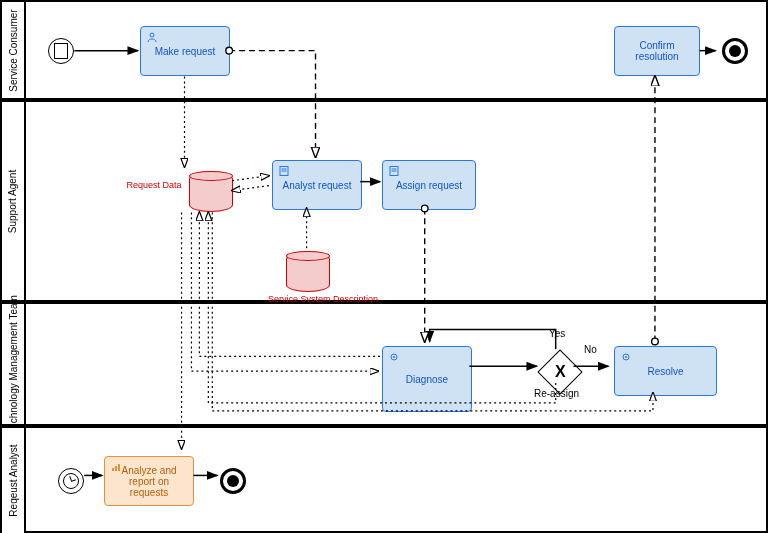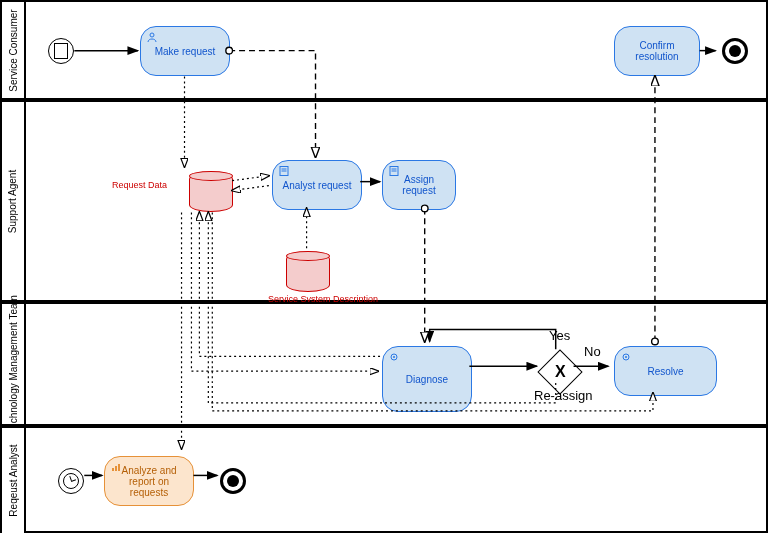--- a/index.html
+++ b/index.html
@@ -2,40 +2,40 @@
 <html><head>
 <meta charset="utf-8">
 <style>
   html,body{margin:0;padding:0;background:#fff;font-family:Arial,Helvetica,sans-serif;font-size:10px;color:#000}
   .pool{position:relative;width:768px;height:533px;border:2px solid #000;box-sizing:border-box}
   .lane{position:absolute;left:0;right:0;border-top:2px solid #000;border-bottom:2px solid #000;box-sizing:border-box}
   .lane:first-child{border-top:none}
   .lane-label{position:absolute;left:0;top:0;bottom:0;width:22px;border-right:2px solid #000;background:#fff;display:flex;align-items:center;justify-content:center}
   .lane-label span{transform:rotate(-90deg);white-space:nowrap;font-size:10px}
   .lane-body{position:absolute;left:22px;right:0;top:0;bottom:0}
-  .task{position:absolute;border:1.5px solid #2B78E4;background:#CFE2F3;border-radius:16px;display:flex;align-items:center;justify-content:center;text-align:center;padding:4px;box-sizing:border-box;font-size:10px;color:#1155cc}
+  .task{position:absolute;border:1.5px solid #2B78E4;background:#CFE2F3;border-radius:4px;display:flex;align-items:center;justify-content:center;text-align:center;padding:4px;box-sizing:border-box;font-size:10px;color:#1155cc}
   .task.orange{border-color:#E69138;background:#FCE5CD;color:#b45f06}
   .icon-user,.icon-form,.icon-gear,.icon-chart{position:absolute;left:5px;top:4px;width:12px;height:12px}
   .data-store{position:absolute;width:44px;height:40px}
   .data-store .cyl{width:100%;height:100%;border:1.5px solid #CC0000;border-radius:50%/18%;background:#F4CCCC;box-sizing:border-box}
   .data-store .top{position:absolute;top:-1px;left:0;width:100%;height:10px;border:1.5px solid #CC0000;border-radius:50%;background:#F4CCCC;box-sizing:border-box}
   .data-label{position:absolute;font-size:9px;color:#CC0000;text-align:center;white-space:nowrap}
   .start-event,.end-event{position:absolute;width:26px;height:26px;border-radius:50%;box-sizing:border-box;display:flex;align-items:center;justify-content:center}
   .start-event{border:1.5px solid #000;background:#fff}
   .start-event.timer{border:1.5px solid #000}
   .start-event .doc-icon{width:12px;height:14px;border:1px solid #000}
   .start-event .clock{width:14px;height:14px;border:1px solid #000;border-radius:50%;position:relative}
   .start-event .clock:before,.start-event .clock:after{content:"";position:absolute;background:#000;left:50%;top:50%;transform-origin:0 0}
   .start-event .clock:before{width:5px;height:1px;transform:rotate(-20deg)}
   .start-event .clock:after{width:1px;height:5px;transform:rotate(-20deg) translateY(-5px)}
   .end-event{border:3px solid #000;background:#fff}
   .end-event .dot{width:12px;height:12px;background:#000;border-radius:50%}
   .gateway{position:absolute;width:30px;height:30px;border:1.5px solid #000;background:#fff;transform:rotate(45deg);display:flex;align-items:center;justify-content:center}
   .gateway span{transform:rotate(-45deg);font-weight:bold;font-size:16px}
-  .edge-label{position:absolute;font-size:13px;background:transparent}
+  .edge-label{position:absolute;font-size:10px;background:transparent}
   svg.connectors{position:absolute;left:0;top:0;width:100%;height:100%;pointer-events:none}
 </style>
 </head>
 <body>
 
 <div class="pool">
 
   <div class="lane" style="top:0;height:98px">
     <div class="lane-label">
         <span>Service Consumer</span>
@@ -62,31 +62,31 @@
 
   <div class="lane" style="top:98px;height:202px">
     <div class="lane-label">
         <span>Support Agent</span>
       </div>
     <div class="lane-body">
       <div class="data-store" style="left:165px;top:70px">
         <div class="cyl"></div>
           <div class="top"></div>
       </div>
-      <div class="data-label" style="left:88px;top:78px;width:66px;text-align:left">Request Data</div>
+      <div class="data-label" style="left:97px;top:78px;width:66px;text-align:center">Request Data</div>
 
       <div class="task" style="left:248px;top:58px;width:90px;height:50px">
         <svg class="icon-form" viewBox="0 0 24 24">
             <rect x="4" y="3" width="16" height="18" fill="none" stroke="#2B78E4" stroke-width="2"></rect>
             <line x1="7" y1="8" x2="17" y2="8" stroke="#2B78E4" stroke-width="2"></line>
             <line x1="7" y1="12" x2="17" y2="12" stroke="#2B78E4" stroke-width="2"></line>
           </svg>
         <span>Analyst request</span>
       </div>
-      <div class="task" style="left:358px;top:58px;width:74px;height:50px">
+      <div class="task" style="left:358px;top:58px;width:94px;height:50px">
         <svg class="icon-form" viewBox="0 0 24 24">
             <rect x="4" y="3" width="16" height="18" fill="none" stroke="#2B78E4" stroke-width="2"></rect>
             <line x1="7" y1="8" x2="17" y2="8" stroke="#2B78E4" stroke-width="2"></line>
             <line x1="7" y1="12" x2="17" y2="12" stroke="#2B78E4" stroke-width="2"></line>
           </svg>
         <span>Assign request</span>
       </div>
 
       <div class="data-store" style="left:262px;top:150px">
         <div class="cyl"></div>

